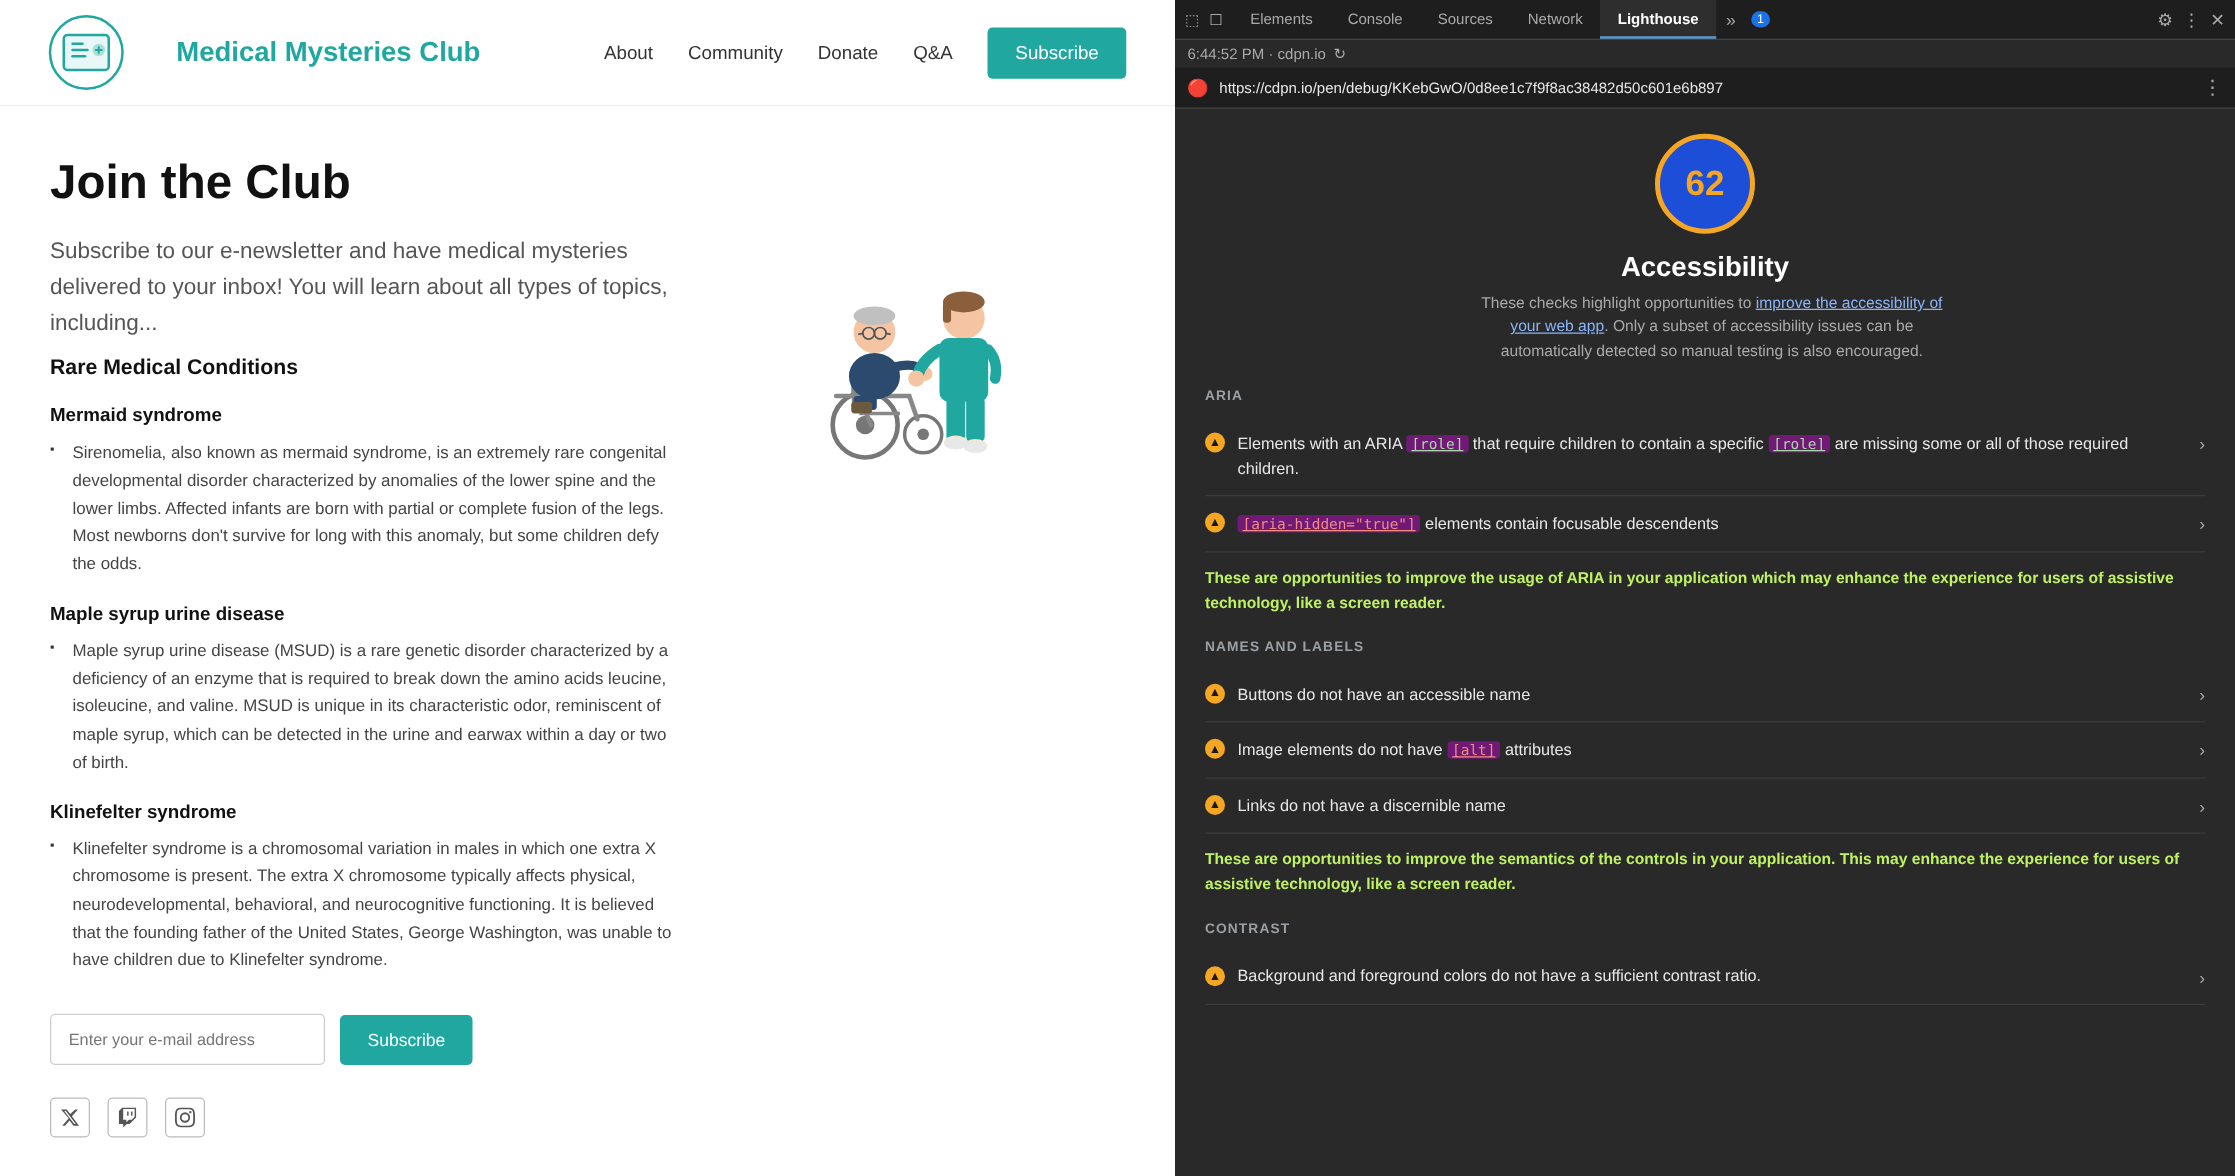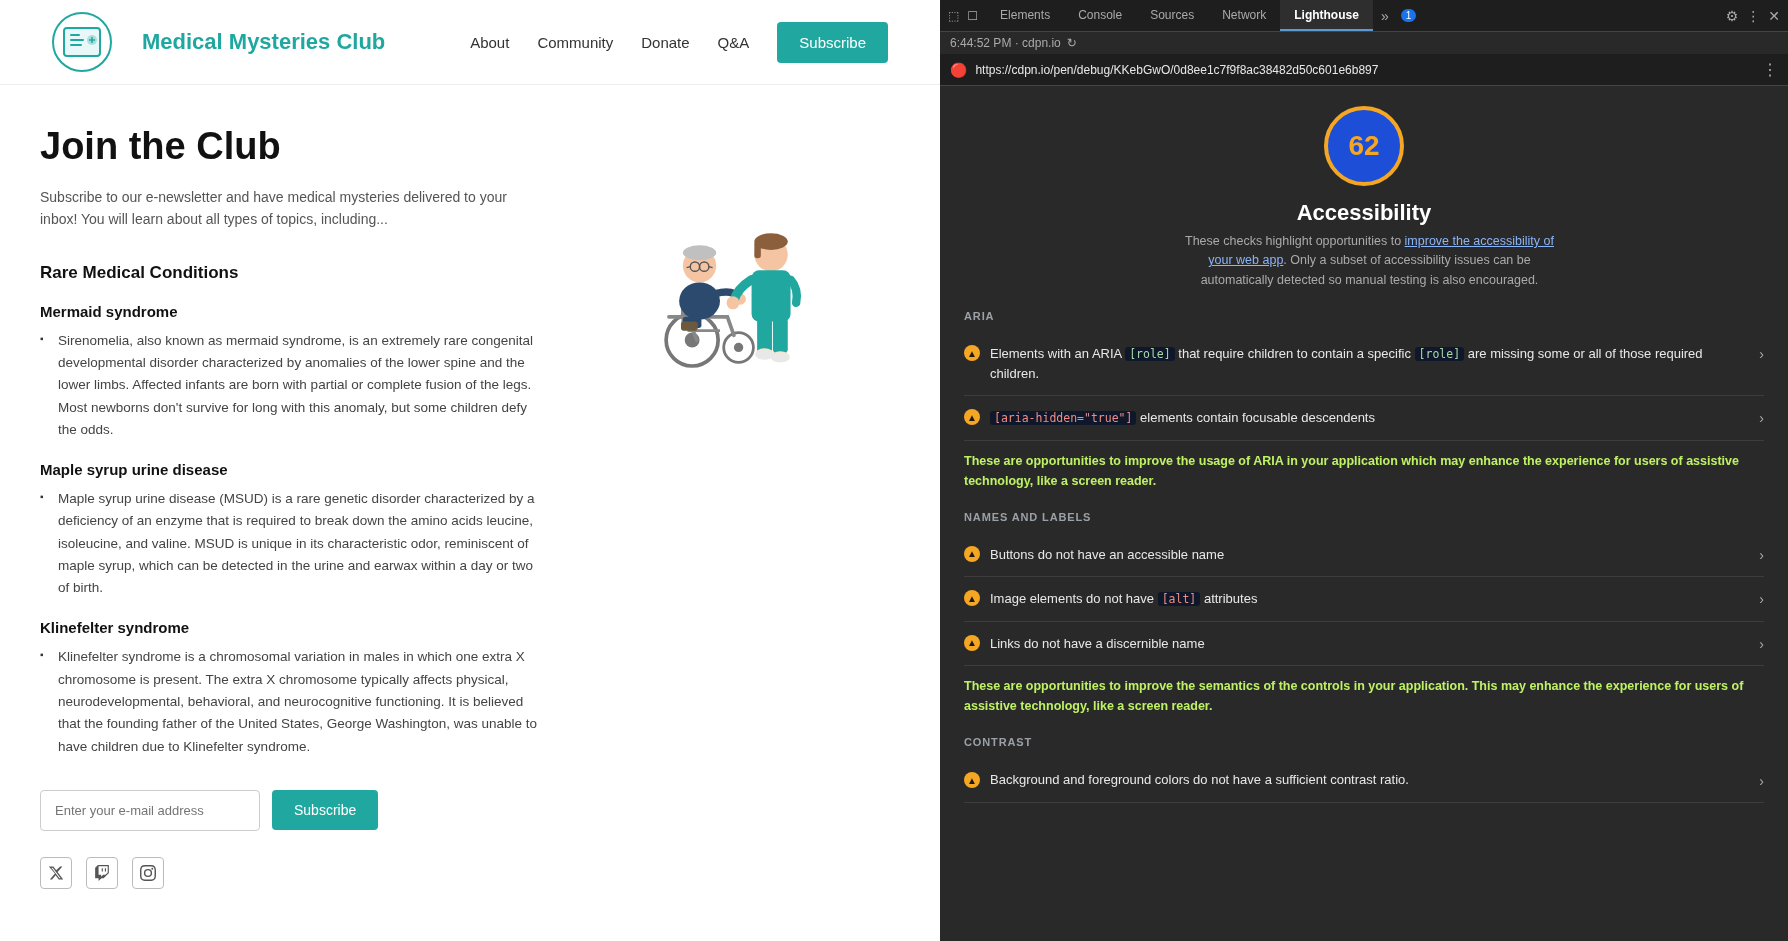--- a/index.html
+++ b/index.html
@@ -11,23 +11,23 @@
       height: 941px;
       overflow-y: auto;
       background: #fff;
       flex-shrink: 0;
     }
 
     
     .nav {
       display: flex;
       align-items: center;
-      padding: 12px 52px;
+      padding: 12px 39px;
       border-bottom: 1px solid #eee;
-      gap: 20px;
+      gap: 32px;
     }
     .nav-logo {
       width: 60px;
       height: 60px;
       border: 2px solid #20a8a0;
       border-radius: 50%;
       display: flex;
       align-items: center;
       justify-content: center;
       margin-right: 10px;
@@ -56,21 +56,21 @@
     
     .main-content {
       padding: 40px 40px 40px 40px;
       display: flex;
       gap: 40px;
     }
     .content-left { flex: 1; max-width: 500px; }
     .content-right { flex-shrink: 0; width: 280px; display: flex; align-items: flex-start; justify-content: center; padding-top: 20px; }
 
     .page-title { font-size: 38px; font-weight: 700; color: #111; margin-bottom: 18px; }
-    .page-subtitle { font-size: 14px; color: #555; line-height: 1.6; margin-bottom: 32px; }
+    .page-subtitle { font-size: 18px; color: #555; line-height: 1.6; margin-bottom: 12px; }
 
     .section-title { font-size: 17px; font-weight: 700; color: #111; margin-bottom: 18px; }
     .condition-title { font-size: 15px; font-weight: 700; color: #111; margin-top: 20px; margin-bottom: 10px; }
     .condition-list { padding-left: 0; list-style: none; }
     .condition-list li { position: relative; padding-left: 18px; font-size: 13.5px; color: #444; line-height: 1.65; margin-bottom: 14px; }
     .condition-list li::before { content: '▪'; position: absolute; left: 0; top: 1px; color: #333; font-size: 10px; }
 
     
     .subscribe-row { display: flex; gap: 12px; margin-top: 32px; align-items: center; }
     .email-input {
@@ -232,26 +232,27 @@
       font-weight: 700;
       margin-top: 1px;
     }
     .dt-accordion-text {
       flex: 1;
       font-size: 13px;
       color: #e8e8e8;
       line-height: 1.5;
     }
     .dt-accordion-text code {
-      background: #0f172a;
+      background: #701a75;
       color: #f28b82;
       padding: 0 4px;
       border-radius: 3px;
       font-size: 11.5px;
       font-family: monospace;
+      text-decoration: underline;
     }
     .dt-accordion-text code.role { color: #a8d8a8; }
     .dt-chevron { color: #aaa; font-size: 14px; margin-left: 8px; margin-top: 2px; }
 
     
     .dt-opportunity-text {
       font-size: 12.5px;
       color: #bef264;
       line-height: 1.6;
       margin: 10px 0 4px 0;

